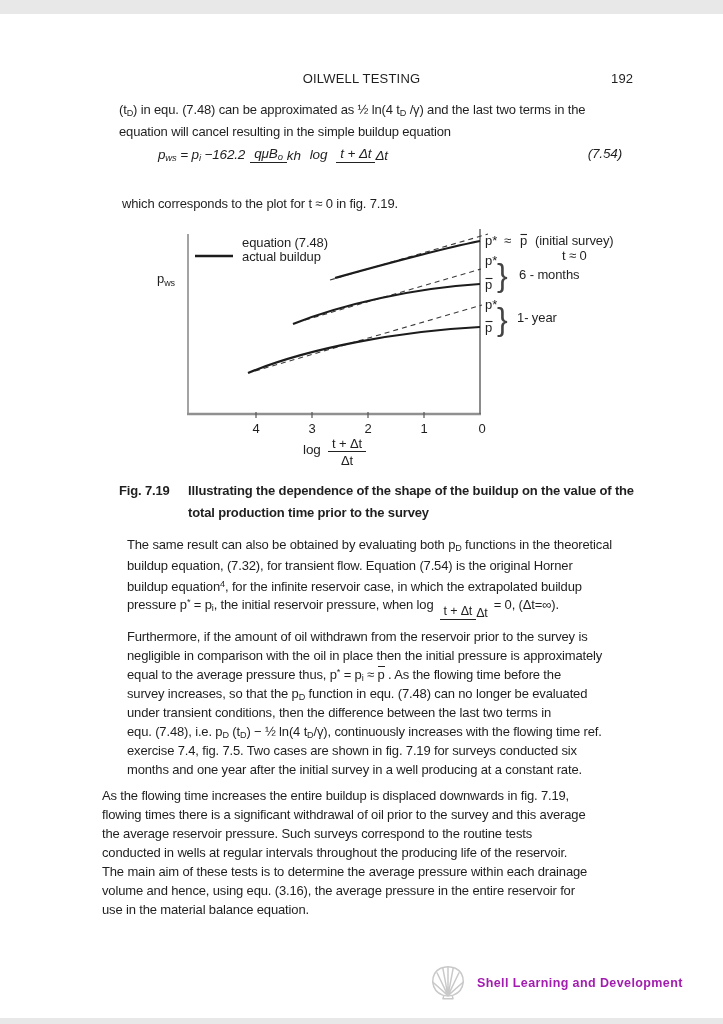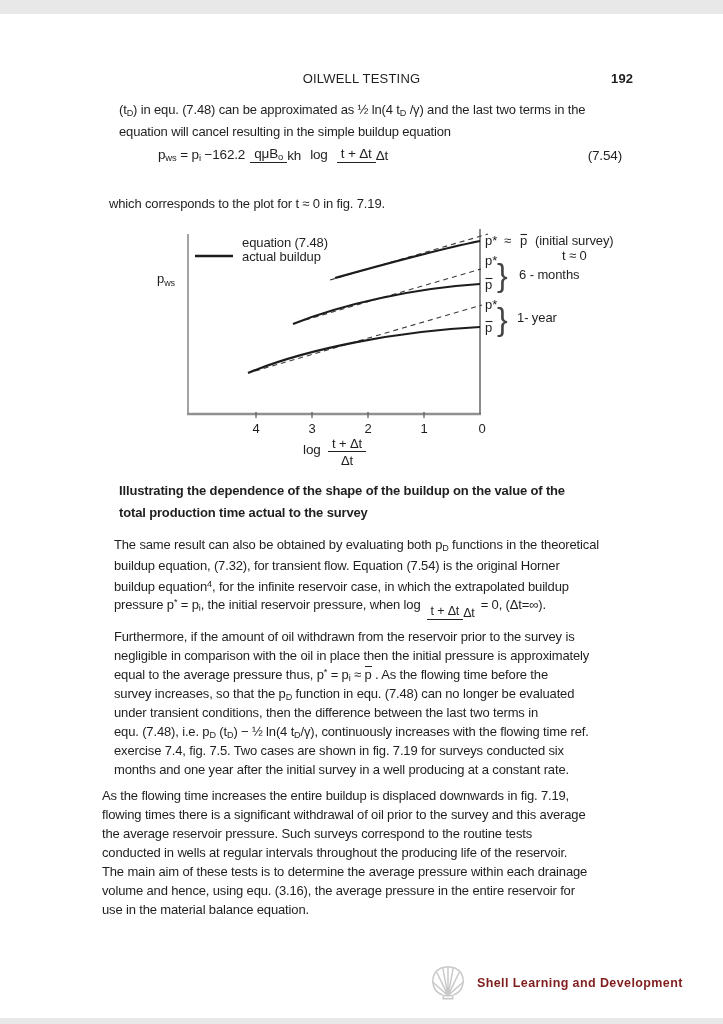--- a/index.html
+++ b/index.html
@@ -7,42 +7,42 @@
     position:relative;width:723px;height:1004px;margin:14px auto;background:#ffffff;
     font-family:"Liberation Sans","DejaVu Sans",sans-serif;
     color:#1f1f1f;font-size:13px;letter-spacing:-0.15px;overflow:hidden;
   }
   .line{white-space:nowrap;}
   sub{font-size:0.7em;vertical-align:-0.25em;line-height:0;}
   sup{font-size:0.7em;vertical-align:0.45em;line-height:0;}
   .pbar{position:relative;display:inline-block;}
   .pbar::after{content:"";position:absolute;left:1px;right:0px;top:1px;border-top:1.3px solid #222;}
   .header{position:absolute;top:57px;left:0;width:723px;text-align:center;letter-spacing:0.2px;}
-  .page-num{position:absolute;left:611px;top:0;font-weight:bold;}
+  .page-num{position:absolute;left:611px;top:0;font-weight:normal;}
   .intro{position:absolute;left:119px;top:85px;line-height:22px;}
-  .equation-row{position:absolute;left:119px;top:132px;width:503px;display:flex;align-items:flex-end;font-size:13.5px;}
+  .equation-row{position:absolute;left:119px;top:132px;width:503px;display:flex;align-items:flex-start;font-size:13.5px;font-style:italic;}
   .eq-left{display:inline-flex;align-items:center;margin-left:39px;}
   .frac{display:inline-flex;flex-direction:row;align-items:center;margin:0 5px;line-height:15px;}
   .frac .num{border-bottom:1.2px solid #222;padding:0 4px 1px 4px;}
   .frac .den{padding-top:1px;}
   .eq-log{margin:0 4px;}
   .eq-number{margin-left:auto;}
-  .after-eq{position:absolute;left:109px;top:182px;}
+  .after-eq{position:absolute;left:122px;top:182px;}
   .figure{position:absolute;left:110px;top:207px;}
   .figure text{letter-spacing:-0.1px;}
   .caption{position:absolute;left:119px;top:466px;display:flex;font-weight:bold;line-height:22px;}
   .cap-tag{width:69px;flex:0 0 69px;}
-  .para3{position:absolute;left:114px;top:520px;}
+  .para3{position:absolute;left:127px;top:520px;}
   .para3 .before{line-height:21px;}
   .para3 .after{line-height:19px;}
   .math-line{display:flex;height:30px;white-space:nowrap;}
   .math-line .frac{font-size:12.5px;line-height:14px;margin:0 6px;}
   .para4{position:absolute;left:102px;top:772px;line-height:19px;}
   .footer{position:absolute;left:429px;top:950px;display:flex;align-items:center;}
-  .brand{color:#7f1d1d;font-weight:bold;font-size:12.5px;letter-spacing:0.4px;margin-left:10px;}
+  .brand{color:#a21caf;font-weight:bold;font-size:12.5px;letter-spacing:0.4px;margin-left:10px;}
 </style>
 </head>
 <body>
 
 <div class="page">
 
   <div class="header">
     <span>OILWELL TESTING</span>
     <span class="page-num">192</span>
   </div>
@@ -122,23 +122,24 @@
       <text x="407" y="101" font-size="13" fill="#1f1f1f">1- year</text>
 
       <text x="193" y="233" font-size="13.5" fill="#1f1f1f">log</text>
       <text x="237" y="227" font-size="13" text-anchor="middle" fill="#1f1f1f">t + Δt</text>
       <line x1="218" y1="230.5" x2="256" y2="230.5" stroke="#222" stroke-width="1.2"></line>
       <text x="237" y="244" font-size="13" text-anchor="middle" fill="#1f1f1f">Δt</text>
     </svg>
   </div>
 
   <div class="caption">
+    <div class="cap-tag">Fig. 7.19</div>
     <div>
       <div class="line">Illustrating the dependence of the shape of the buildup on the value of the</div>
-      <div class="line">total production time actual to the survey</div>
+      <div class="line">total production time prior to the survey</div>
     </div>
   </div>
 
   <div class="para3">
     <div class="before">
       <div class="line">The same result can also be obtained by evaluating both p<sub>D</sub> functions in the theoretical</div>
       <div class="line">buildup equation, (7.32), for transient flow. Equation (7.54) is the original Horner</div>
       <div class="line">buildup equation<sup>4</sup>, for the infinite reservoir case, in which the extrapolated buildup</div>
     </div>
     <div class="math-line">

